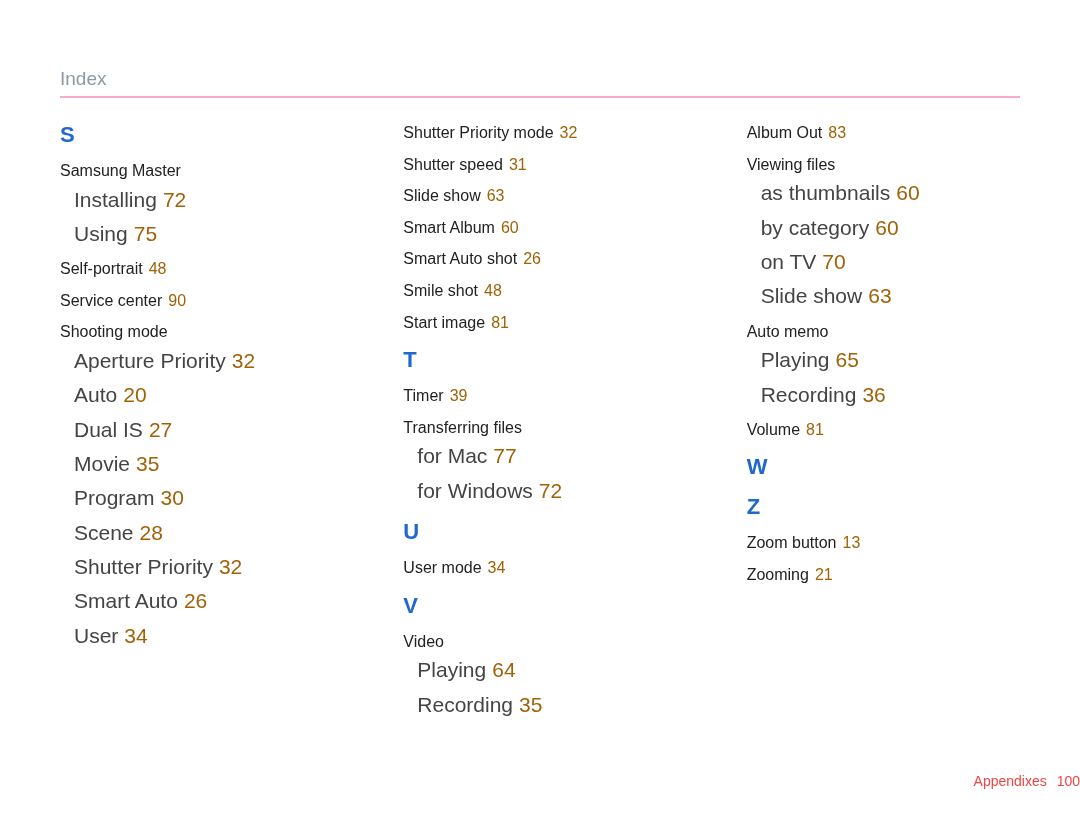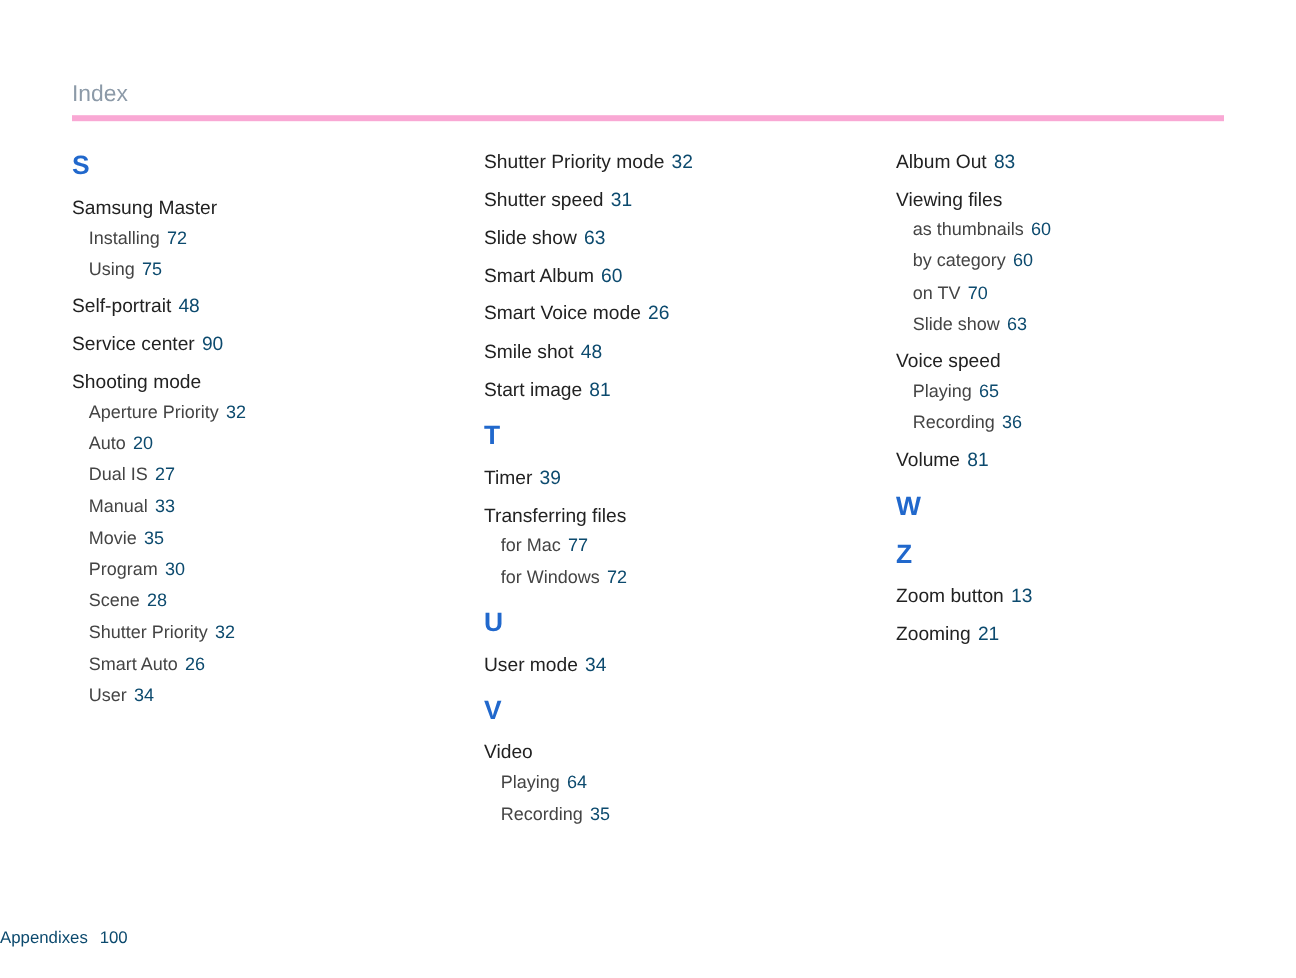--- a/index.html
+++ b/index.html
@@ -12,21 +12,21 @@
       background: #ffffff;
       width: 1080px;
       height: 815px;
       padding: 68px 60px 30px 60px;
       position: relative;
     }
     .header {
       color: #8c9aa8;
       font-size: 19px;
       font-weight: 400;
-      border-bottom: 5px solid #f9a8d4;
+      border-bottom: 2px solid #f9a8d4;
       padding-bottom: 6px;
       margin-bottom: 24px;
     }
     .columns {
       display: flex;
       gap: 70px;
     }
     .col {
       flex: 1;
       min-width: 0;
@@ -41,41 +41,41 @@
     .letter:first-child {
       margin-top: 0;
     }
     .entry {
       font-size: 16px;
       color: #222;
       margin-bottom: 10px;
       line-height: 1.35;
     }
     .page {
-      color: #0c4a6e;
+      color: #a16207;
       margin-left: 6px;
     }
     .sub-list {
       margin-top: 4px;
       margin-left: 14px;
     }
     .sub {
-      font-size: 15px;
+      font-size: 21px;
       color: #444;
       margin-bottom: 6px;
       line-height: 1.35;
     }
     .footer {
       position: absolute;
       bottom: 26px;
       left: 0;
       right: 0;
-      text-align: left;
+      text-align: right;
       font-size: 14px;
-      color: #0c4a6e;
+      color: #ef4444;
     }
     .footer-page {
       margin-left: 6px;
     }
   </style>
 </head>
 <body>
 
 <div class="header">Index</div>
 
@@ -85,35 +85,34 @@
       <div class="entry"><span>Samsung Master</span><div class="sub-list">
           <div class="sub"><span>Installing</span><span class="page">72</span></div>
           <div class="sub"><span>Using</span><span class="page">75</span></div>
         </div></div>
       <div class="entry"><span>Self-portrait</span><span class="page">48</span></div>
       <div class="entry"><span>Service center</span><span class="page">90</span></div>
       <div class="entry"><span>Shooting mode</span><div class="sub-list">
           <div class="sub"><span>Aperture Priority</span><span class="page">32</span></div>
           <div class="sub"><span>Auto</span><span class="page">20</span></div>
           <div class="sub"><span>Dual IS</span><span class="page">27</span></div>
-          <div class="sub"><span>Manual</span><span class="page">33</span></div>
           <div class="sub"><span>Movie</span><span class="page">35</span></div>
           <div class="sub"><span>Program</span><span class="page">30</span></div>
           <div class="sub"><span>Scene</span><span class="page">28</span></div>
           <div class="sub"><span>Shutter Priority</span><span class="page">32</span></div>
           <div class="sub"><span>Smart Auto</span><span class="page">26</span></div>
           <div class="sub"><span>User</span><span class="page">34</span></div>
         </div></div>
     </div>
     <div class="col">
       <div class="entry"><span>Shutter Priority mode</span><span class="page">32</span></div>
       <div class="entry"><span>Shutter speed</span><span class="page">31</span></div>
       <div class="entry"><span>Slide show</span><span class="page">63</span></div>
       <div class="entry"><span>Smart Album</span><span class="page">60</span></div>
-      <div class="entry"><span>Smart Voice mode</span><span class="page">26</span></div>
+      <div class="entry"><span>Smart Auto shot</span><span class="page">26</span></div>
       <div class="entry"><span>Smile shot</span><span class="page">48</span></div>
       <div class="entry"><span>Start image</span><span class="page">81</span></div>
       <div class="letter">T</div>
       <div class="entry"><span>Timer</span><span class="page">39</span></div>
       <div class="entry"><span>Transferring files</span><div class="sub-list">
           <div class="sub"><span>for Mac</span><span class="page">77</span></div>
           <div class="sub"><span>for Windows</span><span class="page">72</span></div>
         </div></div>
       <div class="letter">U</div>
       <div class="entry"><span>User mode</span><span class="page">34</span></div>
@@ -124,21 +123,21 @@
         </div></div>
     </div>
     <div class="col">
       <div class="entry"><span>Album Out</span><span class="page">83</span></div>
       <div class="entry"><span>Viewing files</span><div class="sub-list">
           <div class="sub"><span>as thumbnails</span><span class="page">60</span></div>
           <div class="sub"><span>by category</span><span class="page">60</span></div>
           <div class="sub"><span>on TV</span><span class="page">70</span></div>
           <div class="sub"><span>Slide show</span><span class="page">63</span></div>
         </div></div>
-      <div class="entry"><span>Voice speed</span><div class="sub-list">
+      <div class="entry"><span>Auto memo</span><div class="sub-list">
           <div class="sub"><span>Playing</span><span class="page">65</span></div>
           <div class="sub"><span>Recording</span><span class="page">36</span></div>
         </div></div>
       <div class="entry"><span>Volume</span><span class="page">81</span></div>
       <div class="letter">W</div>
       <div class="letter">Z</div>
       <div class="entry"><span>Zoom button</span><span class="page">13</span></div>
       <div class="entry"><span>Zooming</span><span class="page">21</span></div>
     </div>
   </div>

